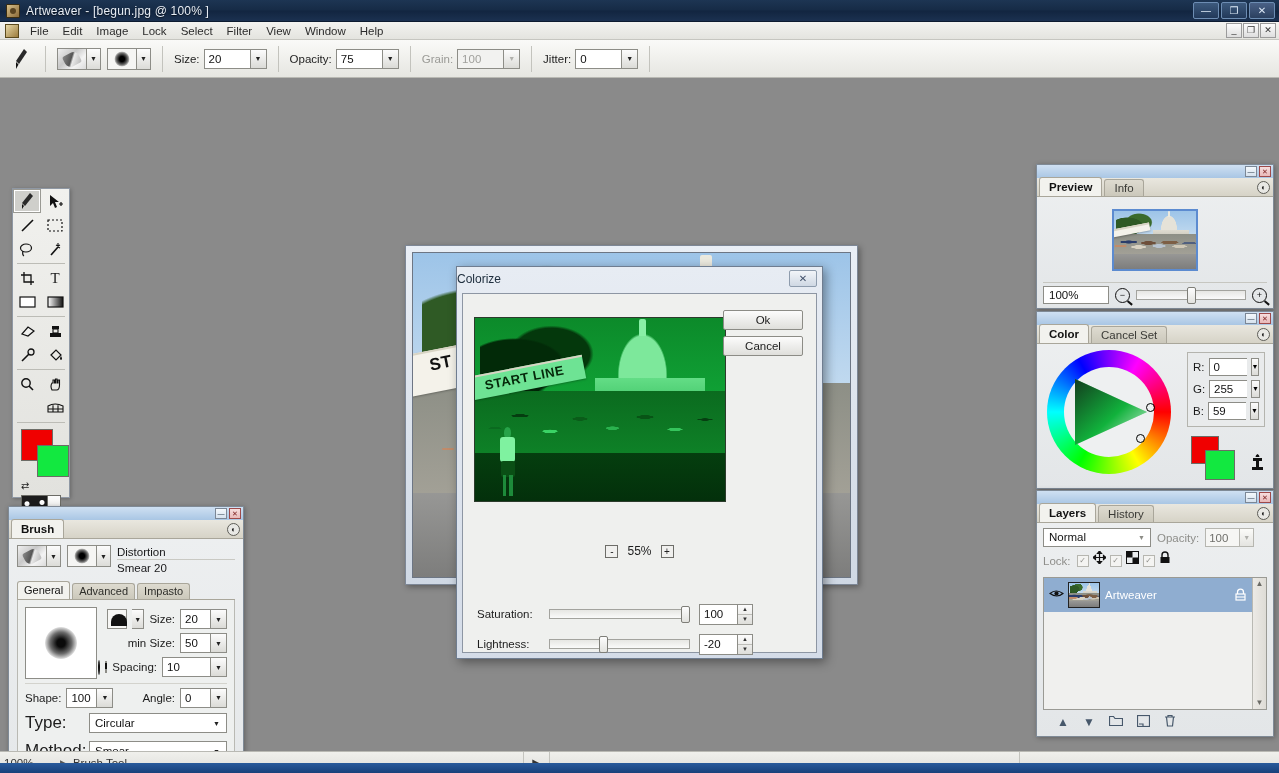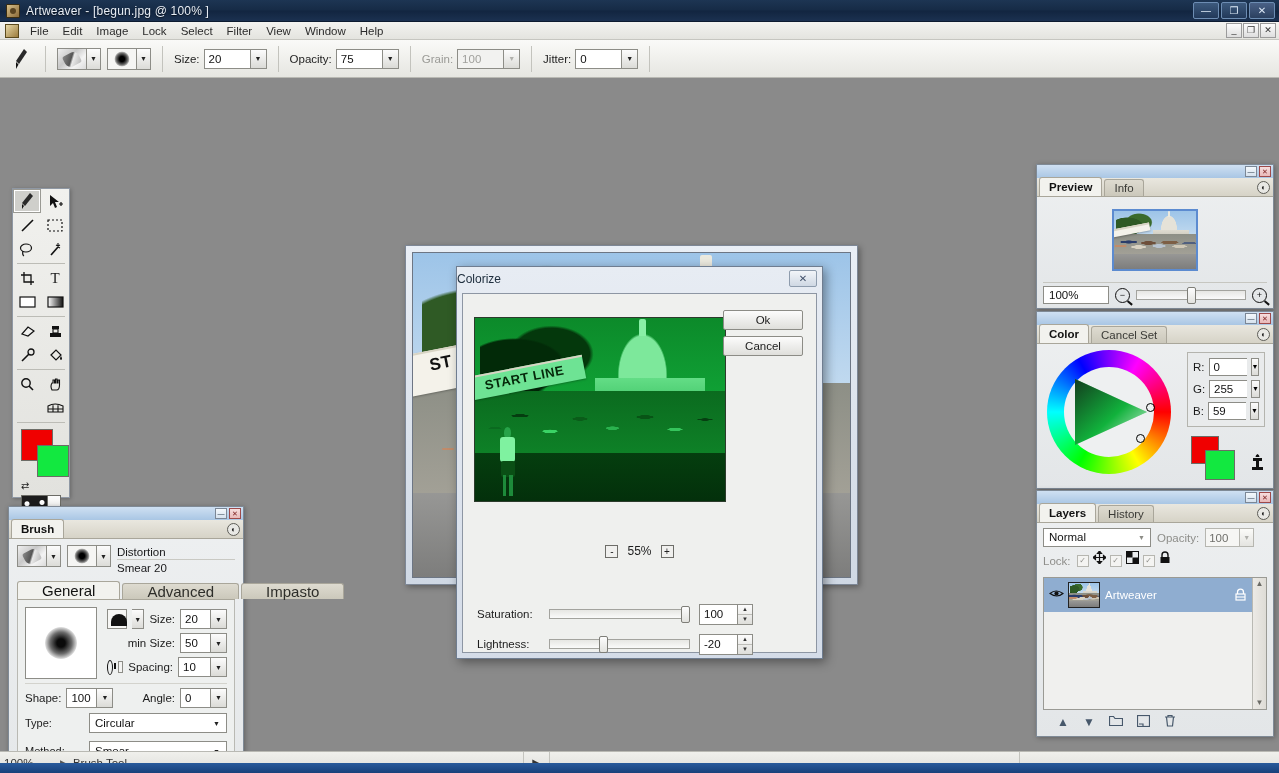--- a/index.html
+++ b/index.html
@@ -368,21 +368,21 @@
 
   
   .brushpanel { left:8px; top:428px; width:236px; height:325px; }
   .bp-body { position:absolute; left:0; right:0; top:32px; bottom:0; padding:6px 8px; }
   .bp-top { display:flex; align-items:flex-start; gap:6px; }
   .bp-names { padding-top:1px; flex:1; }
   .bp-names .n1 { font-size:11.5px; color:#18181a; border-bottom:1px solid #c9c9c3; padding-bottom:1px; }
   .bp-names .n2 { font-size:11.5px; color:#18181a; padding-top:2px; }
   .bp-tabs { display:flex; align-items:flex-end; margin-top:7px; border-bottom:1px solid #a9a69a; }
   .btab {
-    height:16px; padding:0 24px; line-height:15px; font-size:15px;
+    height:16px; padding:0 6px; line-height:15px; font-size:11px;
     background: linear-gradient(to bottom,#dedbd0,#cbc8bb);
     border:1px solid #a9a69a; border-bottom:none; border-radius:3px 3px 0 0; margin-right:2px; color:#2e2e2a;
   }
   .btab.active { background:#f2f2ee; color:#111; height:18px; line-height:17px; }
   .bp-panelbox { border:1px solid #b9b9b3; border-top:none; padding:7px; background:#eef0ef; }
   .brushprev {
     width:72px; height:72px; border:1px solid #8d8d87; background:#fff;
     position:relative; float:left; margin-right:8px;
   }
   .brushprev::after {
@@ -398,21 +398,21 @@
     background:#111; border-radius:8px 8px 0 0; }
   .clockicon { width:15px; height:15px; border:1.5px solid #111; border-radius:50%; position:relative; }
   .clockicon::after { content:""; position:absolute; left:6px; top:2px; width:1.5px; height:6px; background:#111; }
   .chk { width:12px; height:12px; border:1px solid #8d8d87; background:#f4f4f2; }
   .combo {
     display:flex; align-items:center; height:20px; border:1px solid #8d8d87; background:#fff;
     padding-left:5px; font-size:11.5px; color:#111; position:relative;
   }
   .combo .ca { position:absolute; right:6px; font-size:7px; color:#222; }
   .bp-sel { display:flex; align-items:center; gap:6px; height:24px; margin-top:4px; }
-  .bp-sel .lb { width:58px; font-size:11px; color:#1c1c1c; }
+  .bp-sel .lb { width:58px; font-size:17px; color:#1c1c1c; }
 
   
   .previewpanel { left:1036px; top:86px; width:238px; height:145px; }
   .pv-inner { position:absolute; left:0; right:0; top:32px; bottom:0; }
   .pv-thumb {
     position:absolute; left:50%; transform:translateX(-50%); top:12px;
     width:86px; height:62px; border:2px solid #5c8bd0; overflow:hidden;
   }
   .pv-bar {
     position:absolute; left:6px; right:6px; bottom:6px; height:20px;
@@ -875,21 +875,21 @@
               <span class="spin">
                 <input style="width: 30px;" value="50">
                 <span class="dd">▼</span>
               </span>
             </div>
             <div class="bp-row">
               <span class="clockicon"></span>
               <span class="chk"></span>
               <span class="lb">Spacing:</span>
               <span class="spin">
-                <input style="width: 32px;" value="10">
+                <input style="width: 48px;" value="10">
                 <span class="dd">▼</span>
               </span>
             </div>
           </div>
           <div style="clear:both"></div>
 
           <div class="bp-row" style="justify-content:space-between;padding-top:4px;border-top:1px solid #d3d3cd;margin-top:4px">
             <span style="display:flex;align-items:center;gap:5px">
               <span class="lb">Shape:</span>
               <span class="spin">

